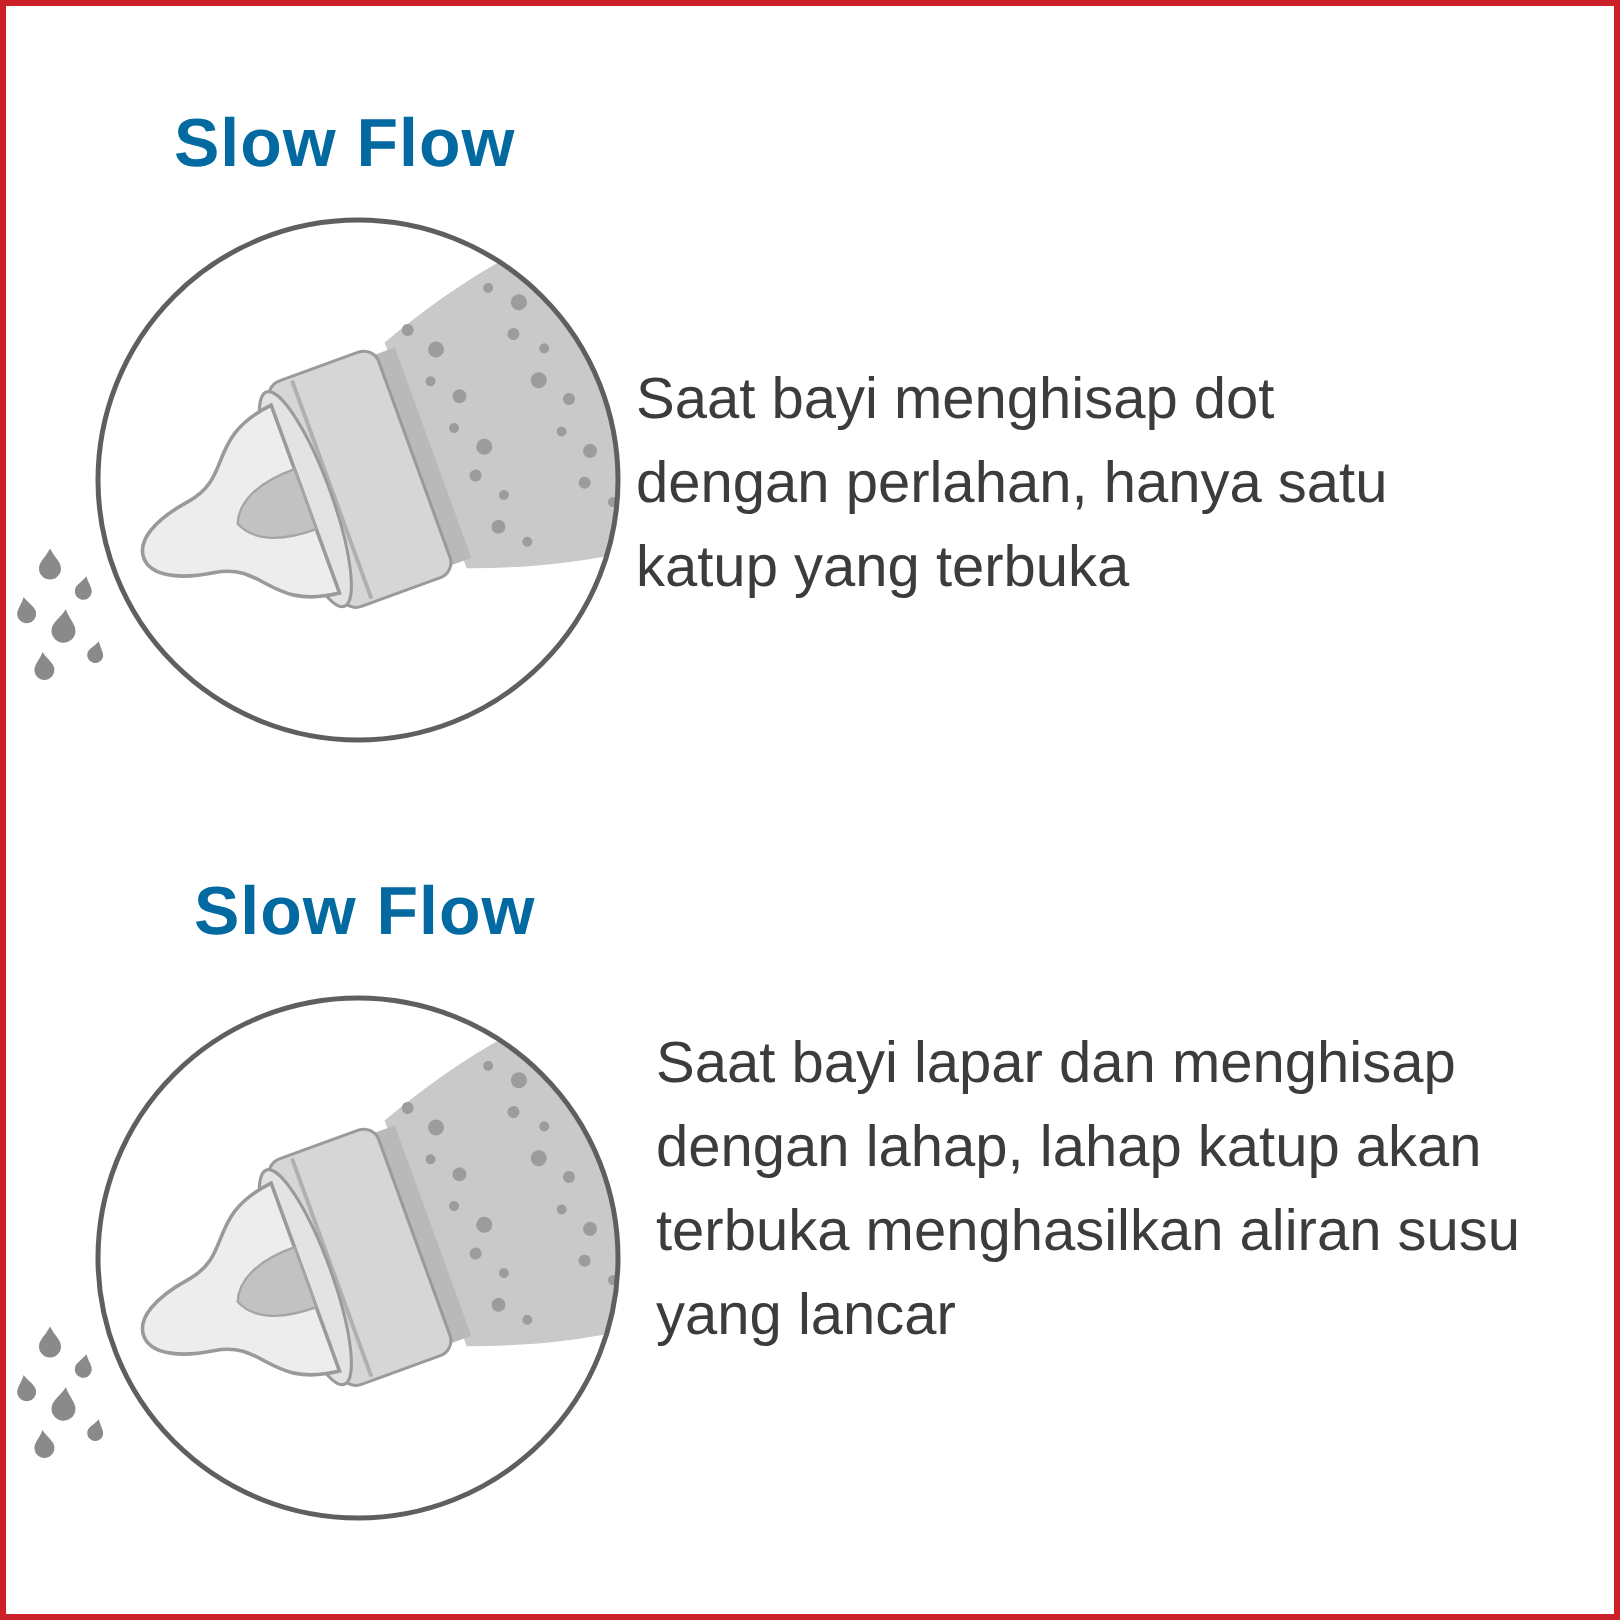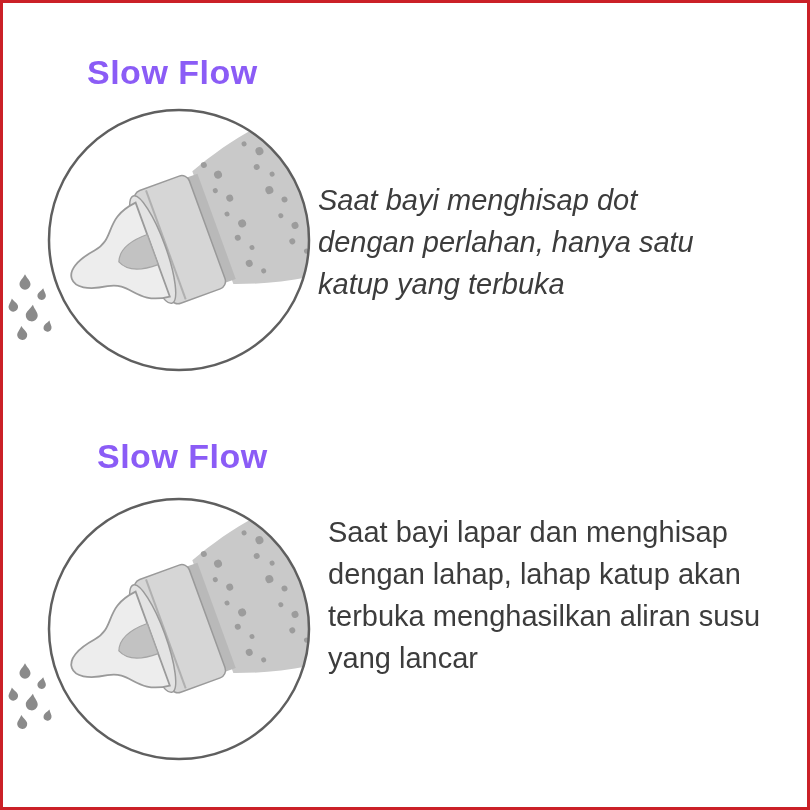--- a/index.html
+++ b/index.html
@@ -11,39 +11,39 @@
     border:3px solid #cb2027;
     overflow:hidden;
     font-family:"Liberation Sans",sans-serif;
     color:#3c3c3c;
   }
   .section-title{
     position:absolute;
     margin:0;
     font-size:34px;
     font-weight:600;
-    color:#8b5cf6;
+    color:#0369a1;
     letter-spacing:0.5px;
   }
   #title-slow{left:84px;top:50px;}
   #title-fast{left:94px;top:434px;}
   .illus{
     position:absolute;
     width:330px;height:300px;
   }
   #illus-slow{left:-2px;top:97px;}
   #illus-fast{left:-2px;top:486px;}
   .section-desc{
     position:absolute;
     margin:0;
     font-size:29px;
     line-height:1.45;
     color:#3c3c3c;
   }
-  #desc-slow{left:315px;top:176px;width:420px;font-style:italic;}
+  #desc-slow{left:315px;top:176px;width:420px;}
   #desc-fast{left:325px;top:508px;width:455px;}
 </style>
 </head>
 <body>
 
 <svg width="0" height="0" style="position:absolute" aria-hidden="true">
   <defs>
     <clipPath id="bottle-clip">
         <circle cx="178" cy="140" r="130"></circle>
       </clipPath>

